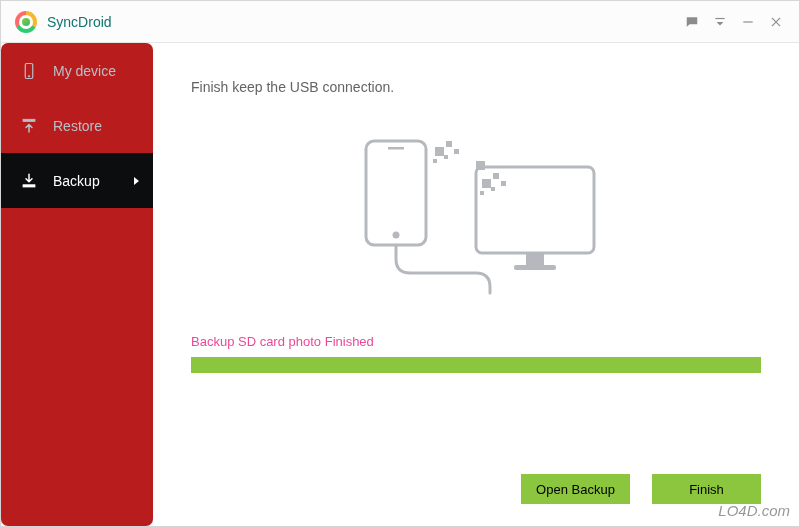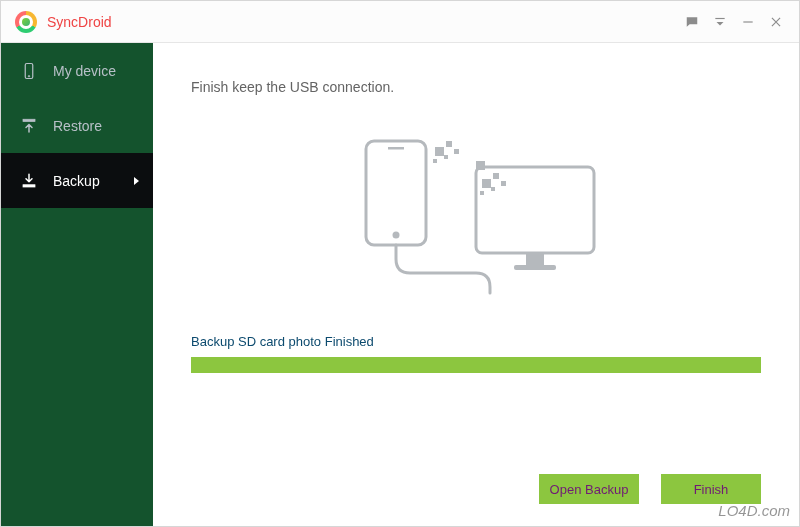--- a/index.html
+++ b/index.html
@@ -35,36 +35,36 @@
     }
     .titlebar .logo-inner {
       width:14px;height:14px;border-radius:50%;background:#fff;
       display:flex;align-items:center;justify-content:center;
     }
     .titlebar .logo-inner::after{
       content:""; width:8px;height:8px;border-radius:50%;
       background: linear-gradient(135deg,#7fd13b,#3cb371);
     }
     .titlebar .title {
-      color: #ef4444; font-size: 14px; flex: 0 0 auto;
+      color: #0f766e; font-size: 14px; flex: 0 0 auto;
     }
     .titlebar .spacer { flex: 1; }
     .titlebar .ctrl {
       width: 26px; height: 26px; display:flex;align-items:center;justify-content:center;
       color:#8c8c8c; cursor: pointer; font-size:14px;
       border-radius: 2px; margin-left: 2px;
     }
     .titlebar .ctrl svg { width:14px; height:14px; fill:#8c8c8c; }
     .body {
       flex:1; display:flex;
     }
     .sidebar {
       width: 152px;
-      background: #14532d;
-      display:flex; flex-direction:column;
+      background: #b91c1c;
+      display:flex; flex-direction:column;border-radius:7px;
     }
     .side-item {
       height: 55px;
       display:flex; align-items:center;
       padding-left: 18px;
       color: #b8c0c8;
       font-size: 14px;
       cursor: pointer;
       position:relative;
     }
@@ -90,34 +90,34 @@
     .instruction {
       color:#646464; font-size:14px; margin-bottom: 20px;
     }
     .illustration {
       flex: 0 0 auto;
       height: 195px;
       display:flex; align-items:center; justify-content:center;
     }
     .illustration svg { width: 300px; height: 180px; }
     .status {
-      color:#0c4a6e; font-size:13px; margin-top: 24px; margin-bottom:8px;
+      color:#ec4899; font-size:13px; margin-top: 24px; margin-bottom:8px;
     }
     .progress {
       height: 16px; width: 100%;
       background: #8cc63f;
     }
     .actions {
       position:absolute; bottom: 22px; right: 38px;
       display:flex; gap: 22px;
     }
     .btn {
-      width: 100px; height: 30px;
+      width: 109px; height: 30px;
       background: #8cc63f;
-      color:#701a75; font-size:13px;
+      color:#000000; font-size:13px;
       display:flex;align-items:center;justify-content:center;
       cursor:pointer;
       border:none;
     }
     .watermark {
       position:absolute; bottom:8px; right:10px;
       font-size:15px; font-weight: 500; color: rgba(0,0,0,0.42);
       font-style: italic; font-family: Arial, sans-serif;
       pointer-events:none;
       text-align:right;

